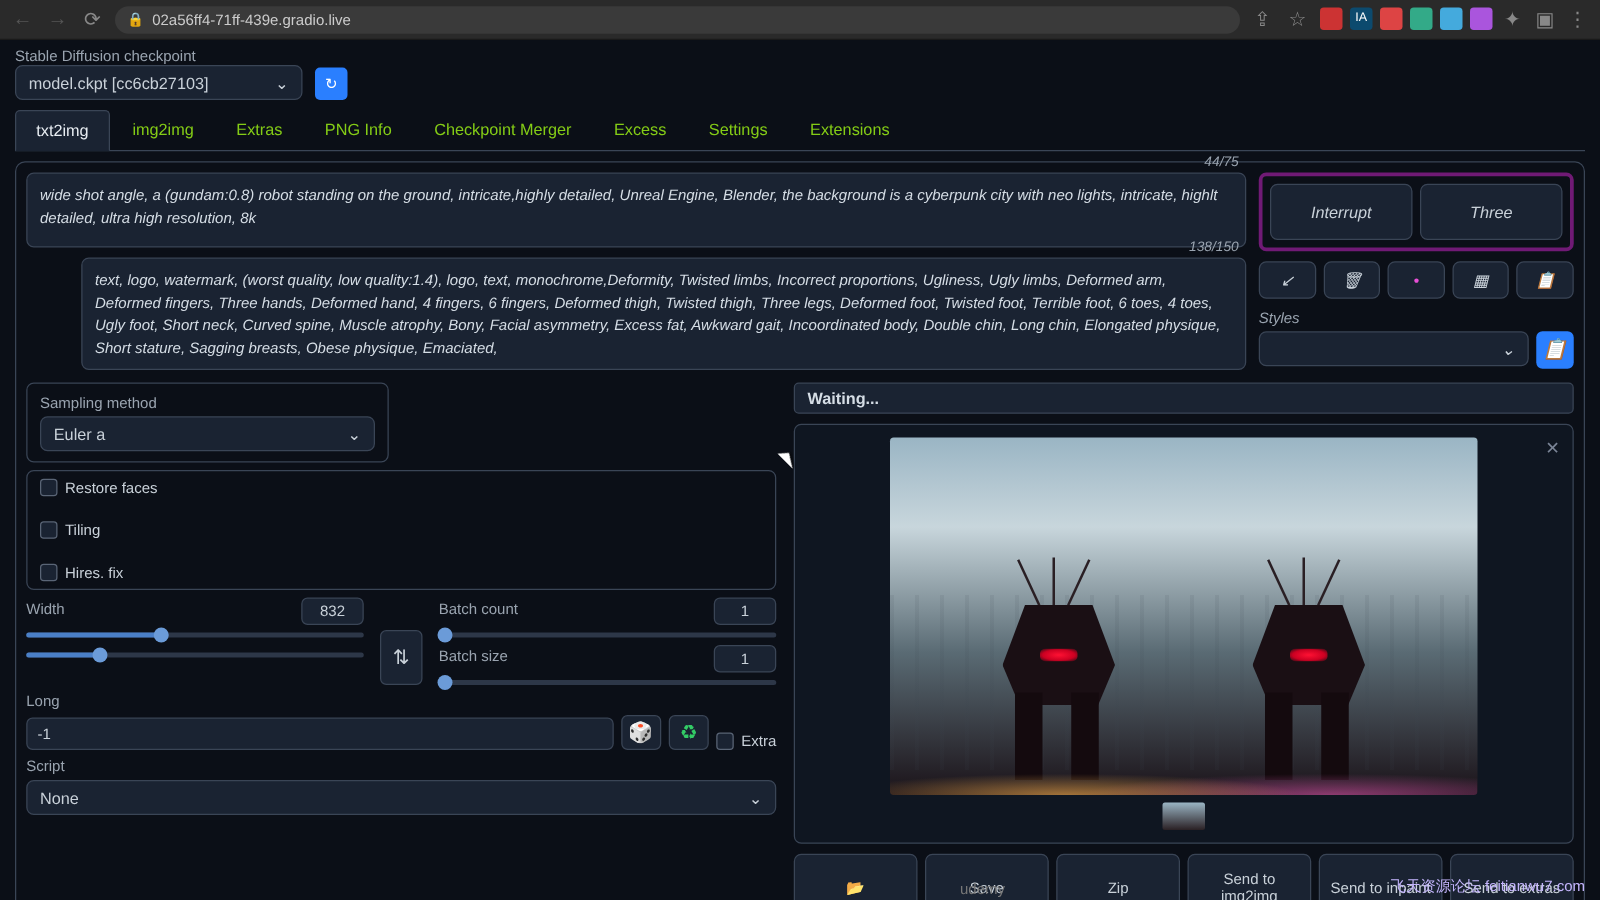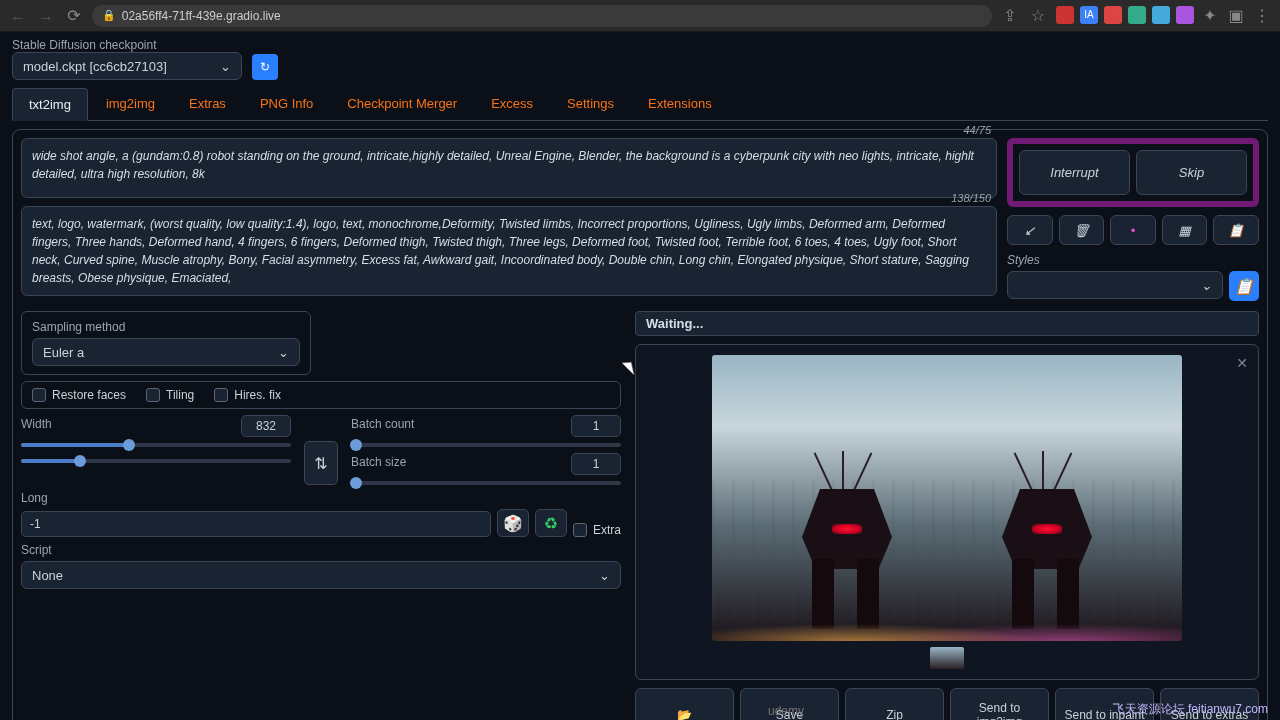--- a/index.html
+++ b/index.html
@@ -13,51 +13,51 @@
 .ext-icons { display: flex; gap: 6px; }
 .ext-icon { width: 18px; height: 18px; border-radius: 3px; display: flex; align-items: center; justify-content: center; font-size: 10px; cursor: pointer; }
 
 .app { padding: 6px 12px; }
 .top-row { display: flex; align-items: center; gap: 10px; margin-bottom: 8px; }
 .top-label { font-size: 12px; color: #9aa4b0; }
 .select-box { background: #1a2332; border: 1px solid #3a4556; border-radius: 6px; padding: 4px 10px; display: flex; align-items: center; justify-content: space-between; min-width: 230px; font-size: 13px; color: #c9d1d9; cursor: pointer; height: 28px; }
 .refresh-btn { width: 26px; height: 26px; background: #2a7fff; border-radius: 4px; display: flex; align-items: center; justify-content: center; cursor: pointer; color: white; font-size: 12px; }
 
 .tabs { display: flex; gap: 2px; border-bottom: 1px solid #3a4556; margin-bottom: 8px; }
-.tab { padding: 8px 16px; font-size: 13px; color: #f97316; cursor: pointer; border-top-left-radius: 4px; border-top-right-radius: 4px; }
+.tab { padding: 8px 16px; font-size: 13px; color: #84cc16; cursor: pointer; border-top-left-radius: 4px; border-top-right-radius: 4px; }
 .tab.active { background: #1a2332; color: #e8edf2; border: 1px solid #3a4556; border-bottom: 1px solid #1a2332; margin-bottom: -1px; }
 
 .main-panel { border: 1px solid #3a4556; border-radius: 8px; padding: 8px; }
 .top-grid { display: grid; grid-template-columns: 1fr 252px; gap: 10px; font-style: italic; }
 .prompts { display: flex; flex-direction: column; gap: 8px; }
 .prompt-box { position: relative; background: #1a2332; border: 1px solid #3a4556; border-radius: 6px; padding: 8px 10px; min-height: 60px; }
-.prompt-box.neg { min-height: 72px; }
+.prompt-box.neg { min-height: 72px; margin-left: 44px; }
 .token-count { position: absolute; top: -14px; right: 6px; font-size: 11px; color: #9aa4b0; }
 .prompt-text { font-size: 12px; color: #d5dde5; line-height: 1.5; word-wrap: break-word; }
 
 .right-col { display: flex; flex-direction: column; gap: 8px; }
-.action-btns { display: grid; grid-template-columns: 1fr 1fr; gap: 6px; border: 6px solid #701a75; border-radius: 6px; padding: 6px; }
+.action-btns { display: grid; grid-template-columns: 1fr 1fr; gap: 6px; border: 3px solid #701a75; border-radius: 6px; padding: 6px; }
 .action-btn { background: #1a2332; border: 1px solid #3a4556; border-radius: 6px; padding: 14px 8px; text-align: center; font-size: 13px; color: #c9d1d9; cursor: pointer; }
 .mini-btns { display: flex; gap: 6px; }
 .mini-btn { flex: 1; background: #1a2332; border: 1px solid #3a4556; border-radius: 6px; height: 30px; display: flex; align-items: center; justify-content: center; cursor: pointer; font-size: 13px; }
 .styles-row { display: flex; gap: 6px; align-items: flex-start; }
 .styles-select { flex: 1; }
 .styles-label { font-size: 12px; color: #9aa4b0; margin-bottom: 4px; display: block; }
 .apply-style { width: 30px; height: 30px; background: #2a7fff; border-radius: 5px; display: flex; align-items: center; justify-content: center; cursor: pointer; margin-top: 18px; }
 
 .lower { display: grid; grid-template-columns: 600px 1fr; gap: 14px; margin-top: 10px; }
 .controls { display: flex; flex-direction: column; gap: 6px; }
 .ctl-row { display: flex; gap: 12px; }
 .ctl-group { flex: 1; border: 1px solid #3a4556; border-radius: 6px; padding: 8px 10px; }
 .ctl-label { font-size: 12px; color: #9aa4b0; margin-bottom: 4px; display: block; }
 .slider-track { flex: 1; height: 4px; background: #2d3748; border-radius: 2px; position: relative; cursor: pointer; }
 .slider-fill { height: 100%; background: #4a7fc7; border-radius: 2px; position: absolute; left: 0; }
 .slider-thumb { width: 12px; height: 12px; background: #6b9bd8; border-radius: 50%; position: absolute; top: -4px; transform: translateX(-50%); cursor: pointer; }
 .num-input { width: 50px; background: #1a2332; border: 1px solid #3a4556; border-radius: 5px; padding: 3px 6px; text-align: center; font-size: 12px; color: #c9d1d9; }
-.checks { display: flex; gap: 20px; padding: 6px 10px; border: 1px solid #3a4556; border-radius: 6px; }
+.checks { display: flex; gap: 20px; padding: 6px 10px; border: 1px solid #3a4556; border-radius: 6px; flex-direction: column; }
 .check-item { display: flex; align-items: center; gap: 6px; font-size: 12px; cursor: pointer; }
 .checkbox { width: 14px; height: 14px; border: 1px solid #5a6576; border-radius: 3px; background: #1a2332; }
 .dim-section { display: grid; grid-template-columns: 1fr 40px 1fr; gap: 10px; align-items: start; }
 .dim-col { display: flex; flex-direction: column; gap: 6px; }
 .swap-col { display: flex; align-items: center; justify-content: center; padding-top: 26px; }
 .swap-btn { width: 34px; height: 44px; background: #1a2332; border: 1px solid #3a4556; border-radius: 5px; display: flex; align-items: center; justify-content: center; cursor: pointer; }
 .seed-row { display: flex; gap: 6px; align-items: flex-end; }
 .seed-input { flex: 1; background: #1a2332; border: 1px solid #3a4556; border-radius: 5px; padding: 5px 8px; font-size: 12px; color: #c9d1d9; }
 .icon-btn { width: 32px; height: 28px; background: #1a2332; border: 1px solid #3a4556; border-radius: 5px; display: flex; align-items: center; justify-content: center; cursor: pointer; }
 
@@ -94,21 +94,21 @@
   <span class="nav-btn disabled">→</span>
   <span class="nav-btn">⟳</span>
   <div class="url-bar">
     <span class="url-icon">🔒</span>
     <span>02a56ff4-71ff-439e.gradio.live</span>
   </div>
   <span class="nav-btn">⇪</span>
   <span class="nav-btn">☆</span>
   <div class="ext-icons">
     <div class="ext-icon" style="background:#c33"></div>
-    <div class="ext-icon" style="background:#3b82f6;color:#fff">IA</div>
+    <div class="ext-icon" style="background:#0c4a6e;color:#fff">IA</div>
     <div class="ext-icon" style="background:#d44"></div>
     <div class="ext-icon" style="background:#3a8"></div>
     <div class="ext-icon" style="background:#4ad"></div>
     <div class="ext-icon" style="background:#a5d"></div>
     <span class="nav-btn">✦</span>
     <span class="nav-btn">▣</span>
     <span class="nav-btn">⋮</span>
   </div>
 </div>
 
@@ -147,21 +147,21 @@
         <div style="position:relative">
           <div class="token-count">138/150</div>
           <div class="prompt-box neg">
             <div class="prompt-text">text, logo, watermark, (worst quality, low quality:1.4), logo, text, monochrome,Deformity, Twisted limbs, Incorrect proportions, Ugliness, Ugly limbs, Deformed arm, Deformed fingers, Three hands, Deformed hand, 4 fingers, 6 fingers, Deformed thigh, Twisted thigh, Three legs, Deformed foot, Twisted foot, Terrible foot, 6 toes, 4 toes, Ugly foot, Short neck, Curved spine, Muscle atrophy, Bony, Facial asymmetry, Excess fat, Awkward gait, Incoordinated body, Double chin, Long chin, Elongated physique, Short stature, Sagging breasts, Obese physique, Emaciated,</div>
           </div>
         </div>
       </div>
       <div class="right-col">
         <div class="action-btns">
           <div class="action-btn">Interrupt</div>
-          <div class="action-btn">Skip</div>
+          <div class="action-btn">Three</div>
         </div>
         <div class="mini-btns">
           <div class="mini-btn">↙</div>
           <div class="mini-btn">🗑</div>
           <div class="mini-btn" style="color:#e84fd6">•</div>
           <div class="mini-btn">▦</div>
           <div class="mini-btn">📋</div>
         </div>
         <div class="styles-row">
           <div class="styles-select">

